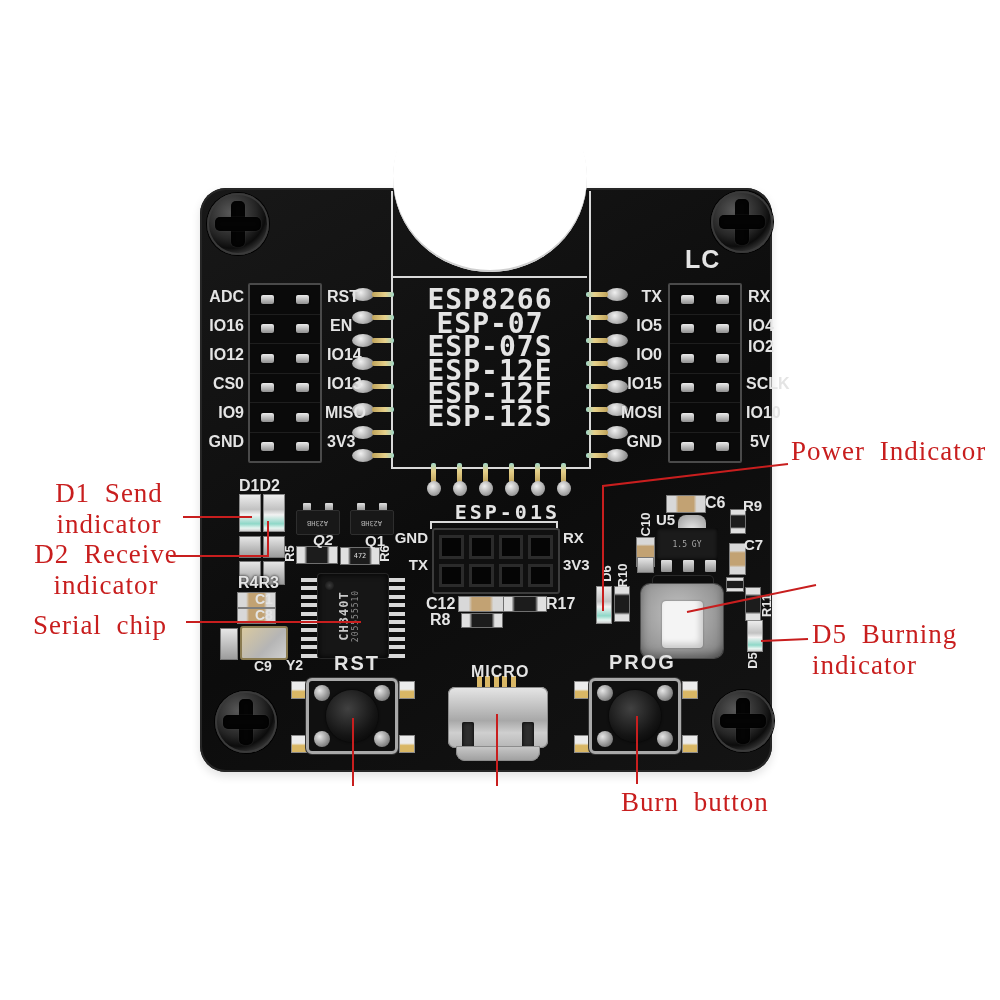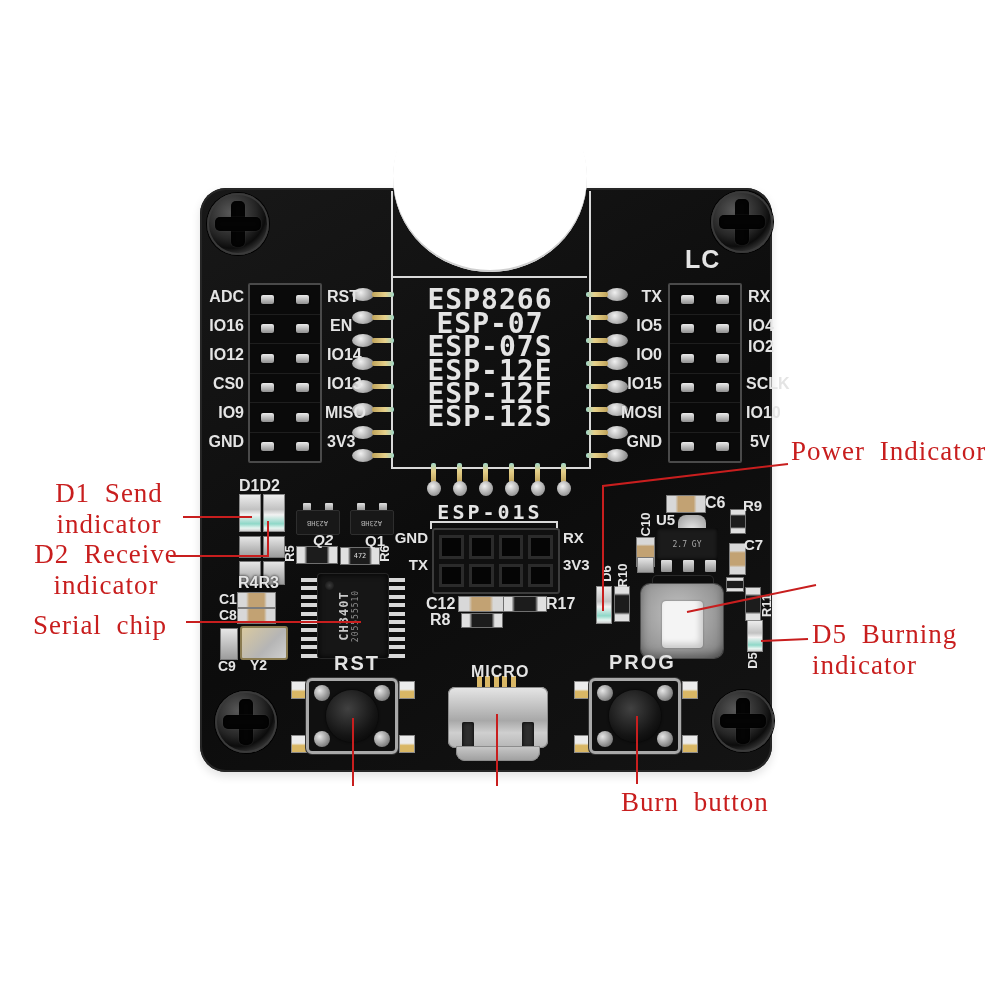--- a/index.html
+++ b/index.html
@@ -14,21 +14,21 @@
          box-shadow:inset 0 0 0 2px #262626, 0 4px 10px rgba(0,0,0,.12);}
   #notch{position:absolute;left:393px;top:84px;width:194px;height:188px;border-radius:50%;
          background:#fff;z-index:3;box-shadow:inset 0 -2px 0 #cfcfcf;}
   #module-outline{position:absolute;left:391px;top:191px;width:196px;height:276px;z-index:2;
          border-left:2px solid #d9d9d9;border-right:2px solid #d9d9d9;border-bottom:2px solid #d9d9d9;}
   .hline{position:absolute;background:#d9d9d9;z-index:4;}
   
   .silk{position:absolute;color:var(--silk);font-weight:bold;white-space:nowrap;z-index:6;
         font-family:"Liberation Sans",sans-serif;}
   .silk.mono{font-family:"DejaVu Sans Mono",monospace;letter-spacing:1px;}
-  .s16{font-size:16px;} .s15{font-size:15px;} .s14{font-size:14px;} .s13{font-size:16px;}
+  .s16{font-size:16px;} .s15{font-size:15px;} .s14{font-size:14px;margin-left:36px;} .s13{font-size:16px;}
   .s20{font-size:20px;} .s21{font-size:28px;}
   .ral{text-align:right;}
   .vlab{position:absolute;color:var(--silk);font:bold 13px "Liberation Sans",sans-serif;
         transform:rotate(-90deg);text-align:center;white-space:nowrap;z-index:6;}
   
   .header{position:absolute;width:74px;height:180px;background:#0a0a0a;border:2px solid #4a4a4a;
           border-radius:2px;box-sizing:border-box;display:flex;flex-direction:column;z-index:5;}
   .hrow{flex:1;display:flex;justify-content:space-around;align-items:center;border-top:1px solid #1e1e1e;}
   .hrow:first-child{border-top:none;}
   .hpin{width:13px;height:9px;border-radius:2px;background:linear-gradient(180deg,#ececec,#8f8f8f);
@@ -336,21 +336,21 @@
     </div>
   <div class="pogoB" style="left:531px;top:463px;">
       <span class="stem"></span>
       <span class="head"></span>
     </div>
   <div class="pogoB" style="left:557px;top:463px;">
       <span class="stem"></span>
       <span class="head"></span>
     </div>
 
-  <div class="silk mono s20" style="left:420px;top:500px;width:140px;text-align:center;letter-spacing:3px;">ESP-01S</div>
+  <div class="silk mono s20" style="left:420px;top:500px;width:140px;text-align:right;letter-spacing:3px;">ESP-01S</div>
   <div class="hline" style="left:430px;top:521px;width:128px;height:2px;z-index:5;"></div>
   <div class="hline" style="left:430px;top:521px;width:2px;height:8px;z-index:5;"></div>
   <div class="hline" style="left:556px;top:521px;width:2px;height:8px;z-index:5;"></div>
   <div id="esp01s-socket">
     <span class="hole"></span>
       <span class="hole"></span>
       <span class="hole"></span>
       <span class="hole"></span>
     <span class="hole"></span>
       <span class="hole"></span>
@@ -418,21 +418,21 @@
 
   <div class="ccap" style="left:666px;top:495px;width:38px;height:16px;"></div>
   <div class="silk s16" style="left:705px;top:494px;">C6</div>
   <div class="silk s15" style="left:743px;top:497px;">R9</div>
   <div class="cresv" style="left:730px;top:509px;width:14px;height:23px;"></div>
   <div class="vlab" style="left:625px;top:517px;width:40px;">C10</div>
   <div class="ccapv" style="left:636px;top:537px;width:17px;height:28px;"></div>
   <div class="silk s15" style="left:656px;top:511px;">U5</div>
   <div id="reg-tab"></div>
   <div id="reg-body">
-      <span>2.7 GY</span>
+      <span>1.5 GY</span>
     </div>
   <div class="minileg" style="left:661px;top:560px;width:11px;height:12px;"></div>
   <div class="minileg" style="left:683px;top:560px;width:11px;height:12px;"></div>
   <div class="minileg" style="left:705px;top:560px;width:11px;height:12px;"></div>
   <div class="silk s15" style="left:744px;top:536px;">C7</div>
   <div class="ccapv" style="left:729px;top:543px;width:15px;height:30px;"></div>
   <div class="cpad" style="left:637px;top:557px;width:15px;height:14px;"></div>
   <div class="cresv" style="left:726px;top:577px;width:16px;height:13px;"></div>
 
   <div class="vlab" style="left:591px;top:566px;width:30px;">D6</div>

